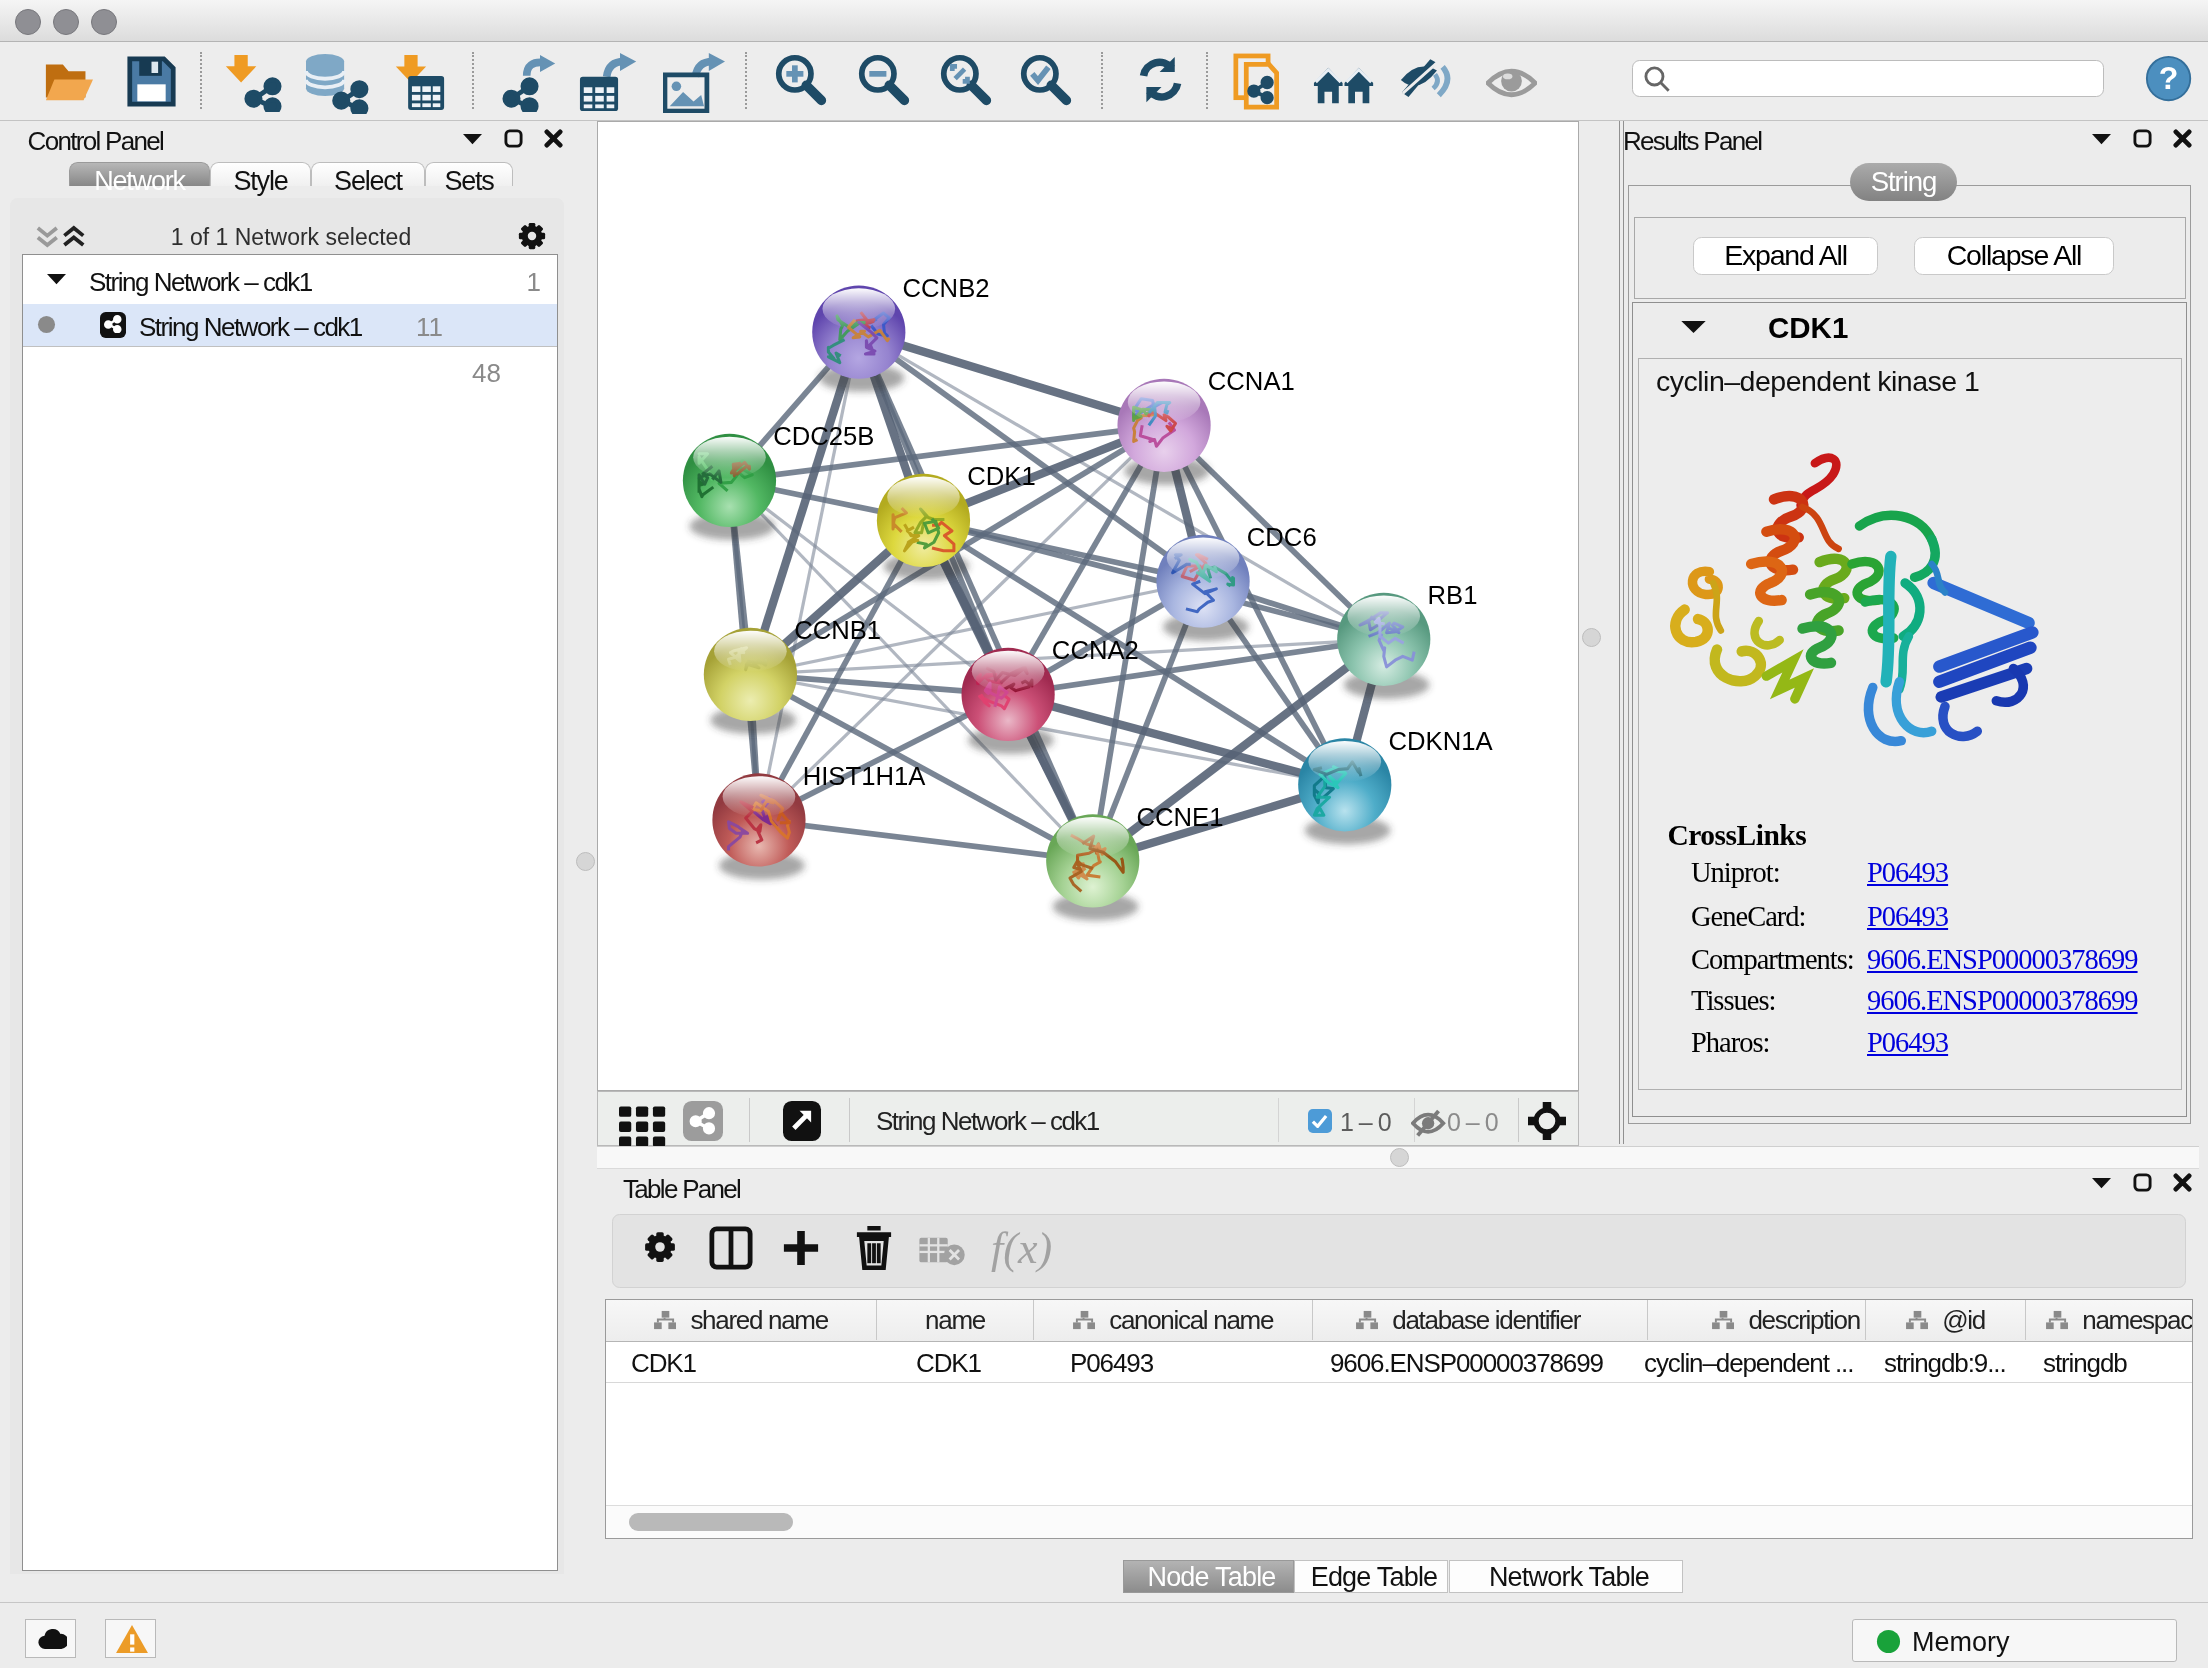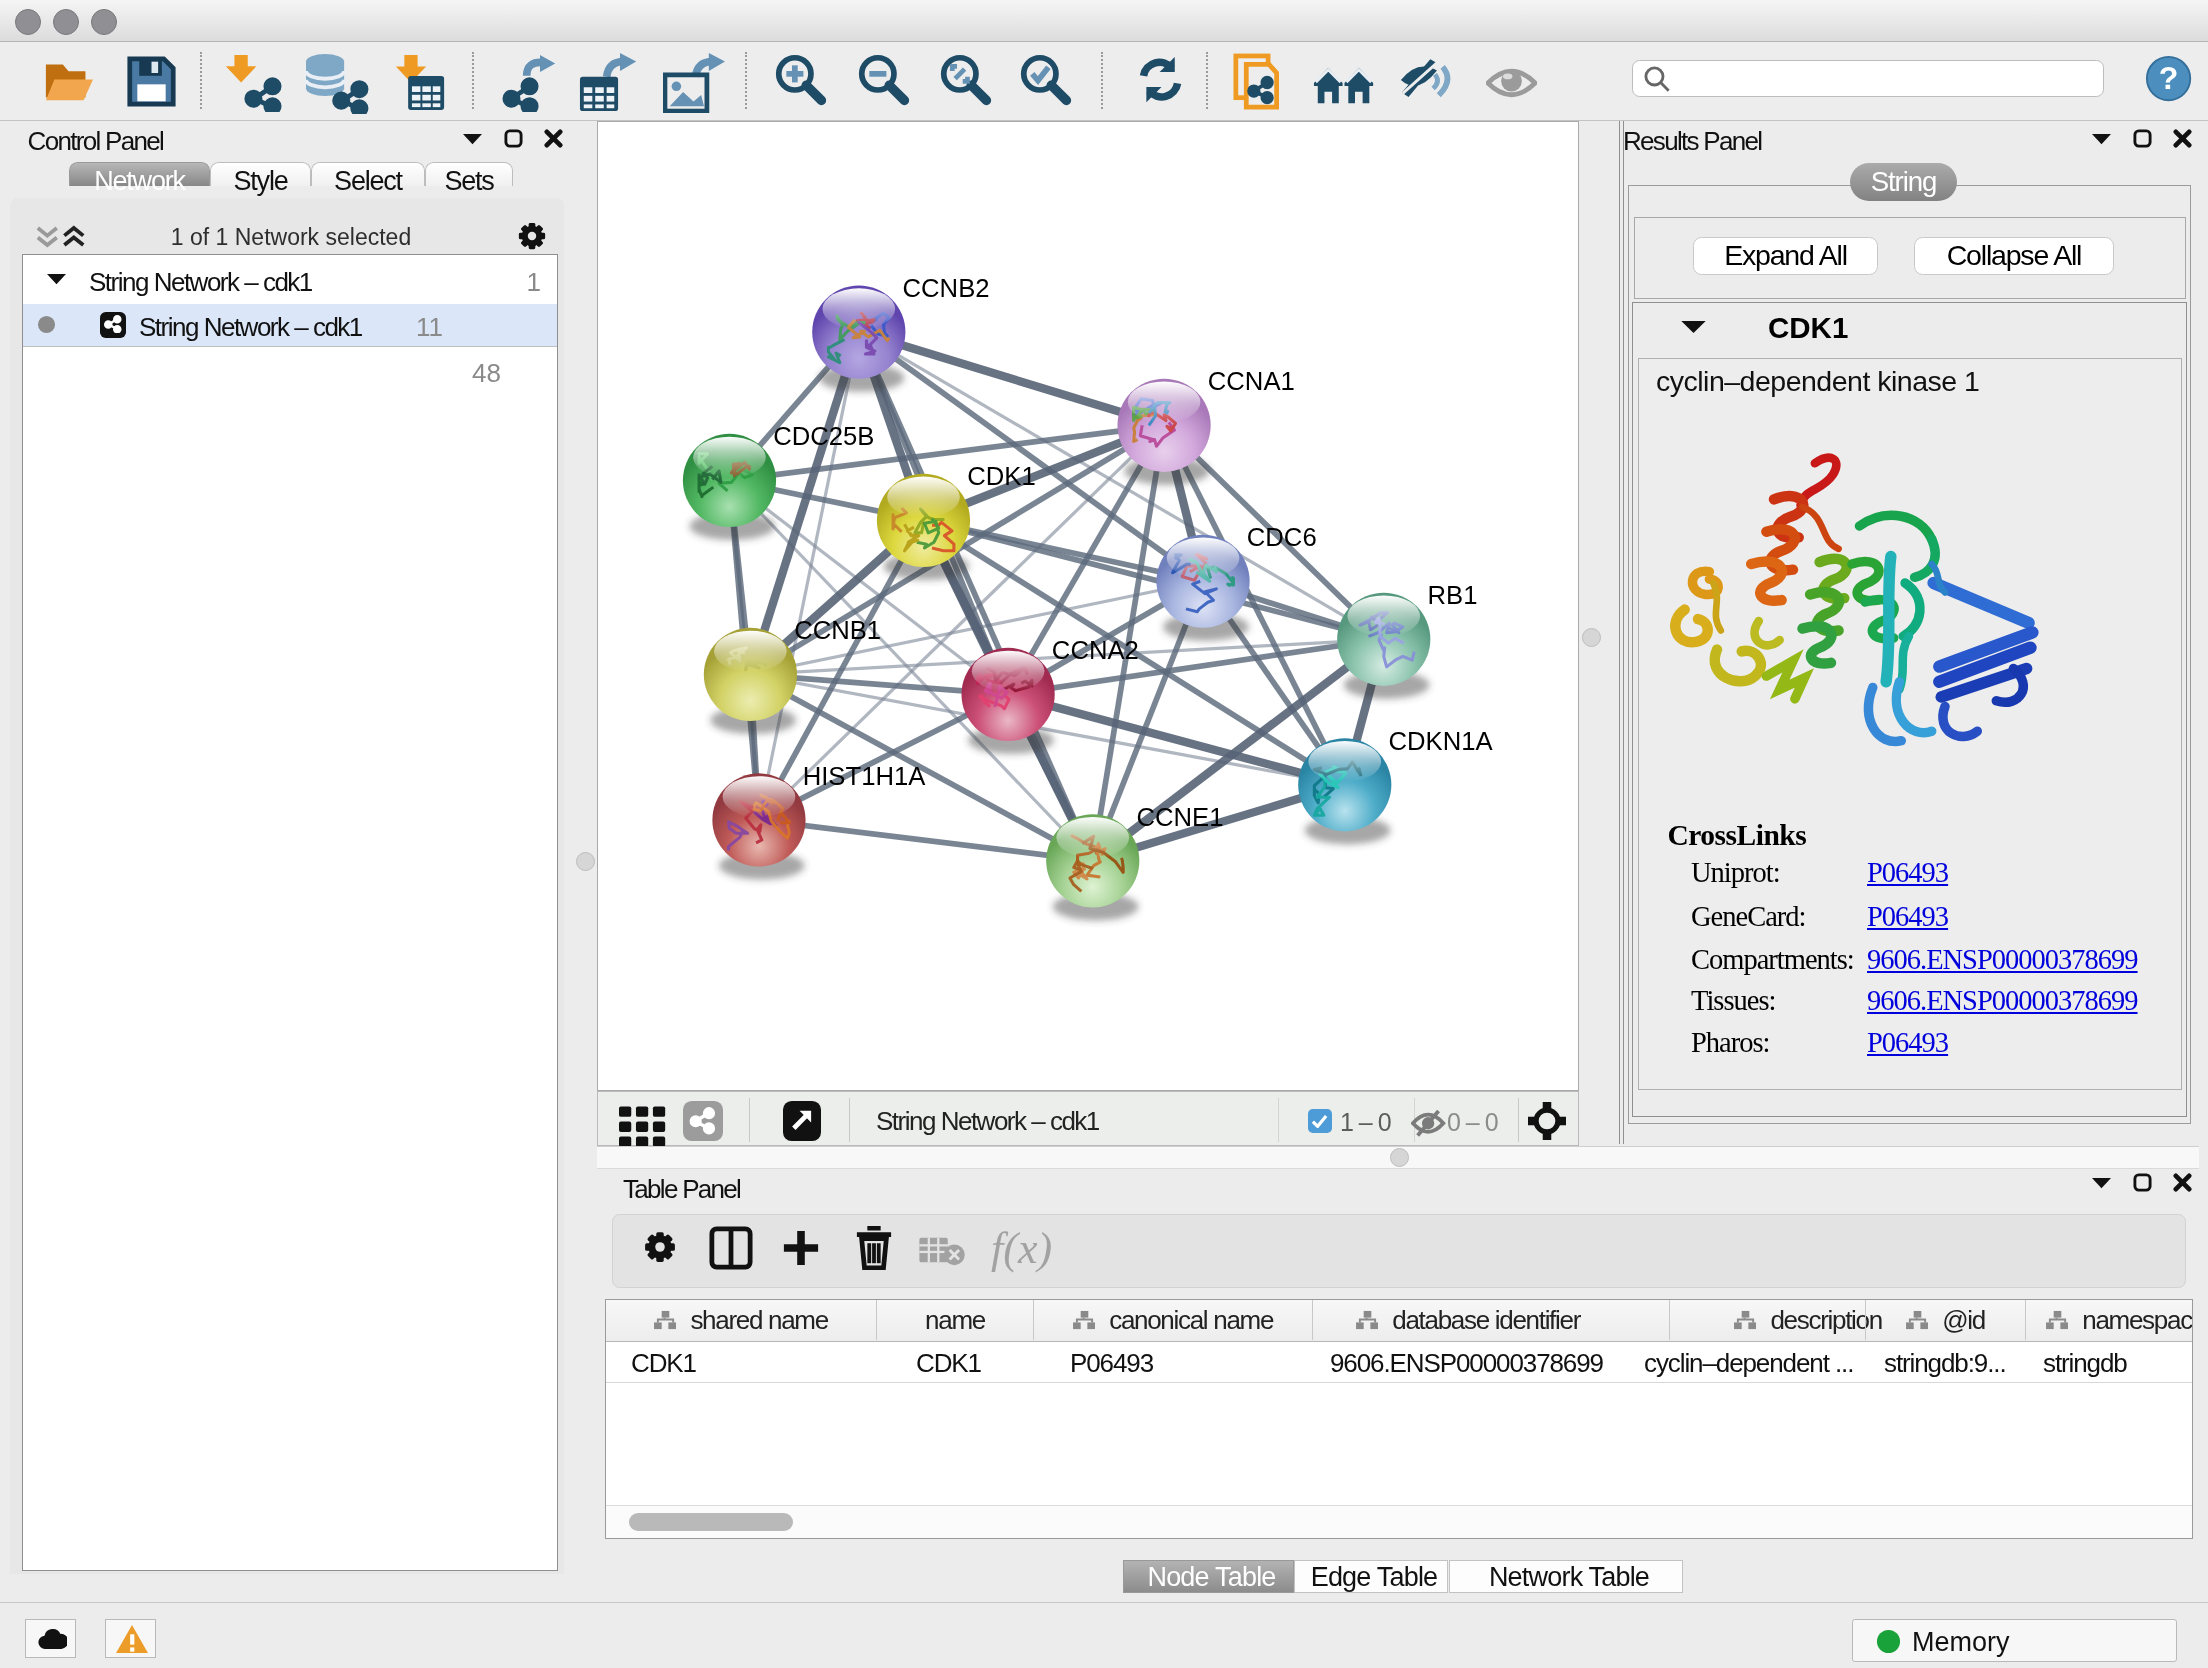--- a/index.html
+++ b/index.html
@@ -832,21 +832,21 @@
         </g>
       </svg>canonical name</div>
   <div class="th" style="left:706px;width:311px;"><svg width="23" height="21" viewBox="0 0 24 22">
         <g fill="#8a8a8a">
           <rect x="8" y="1" width="8" height="7"></rect>
           <rect x="0" y="13" width="8" height="7"></rect>
           <rect x="15" y="13" width="8" height="7"></rect>
           <path d="M11 8 v3 M4 13 v-3 h16 v3" stroke="#8a8a8a" stroke-width="2" fill="none"></path>
         </g>
       </svg>database identifier</div>
-  <div class="th" style="left:1063px;width:277px;"><svg width="23" height="21" viewBox="0 0 24 22">
+  <div class="th" style="left:1041px;width:277px;"><svg width="23" height="21" viewBox="0 0 24 22">
         <g fill="#8a8a8a">
           <rect x="8" y="1" width="8" height="7"></rect>
           <rect x="0" y="13" width="8" height="7"></rect>
           <rect x="15" y="13" width="8" height="7"></rect>
           <path d="M11 8 v3 M4 13 v-3 h16 v3" stroke="#8a8a8a" stroke-width="2" fill="none"></path>
         </g>
       </svg>description</div>
   <div class="th" style="left:1259px;width:160px;"><svg width="23" height="21" viewBox="0 0 24 22">
         <g fill="#8a8a8a">
           <rect x="8" y="1" width="8" height="7"></rect>

